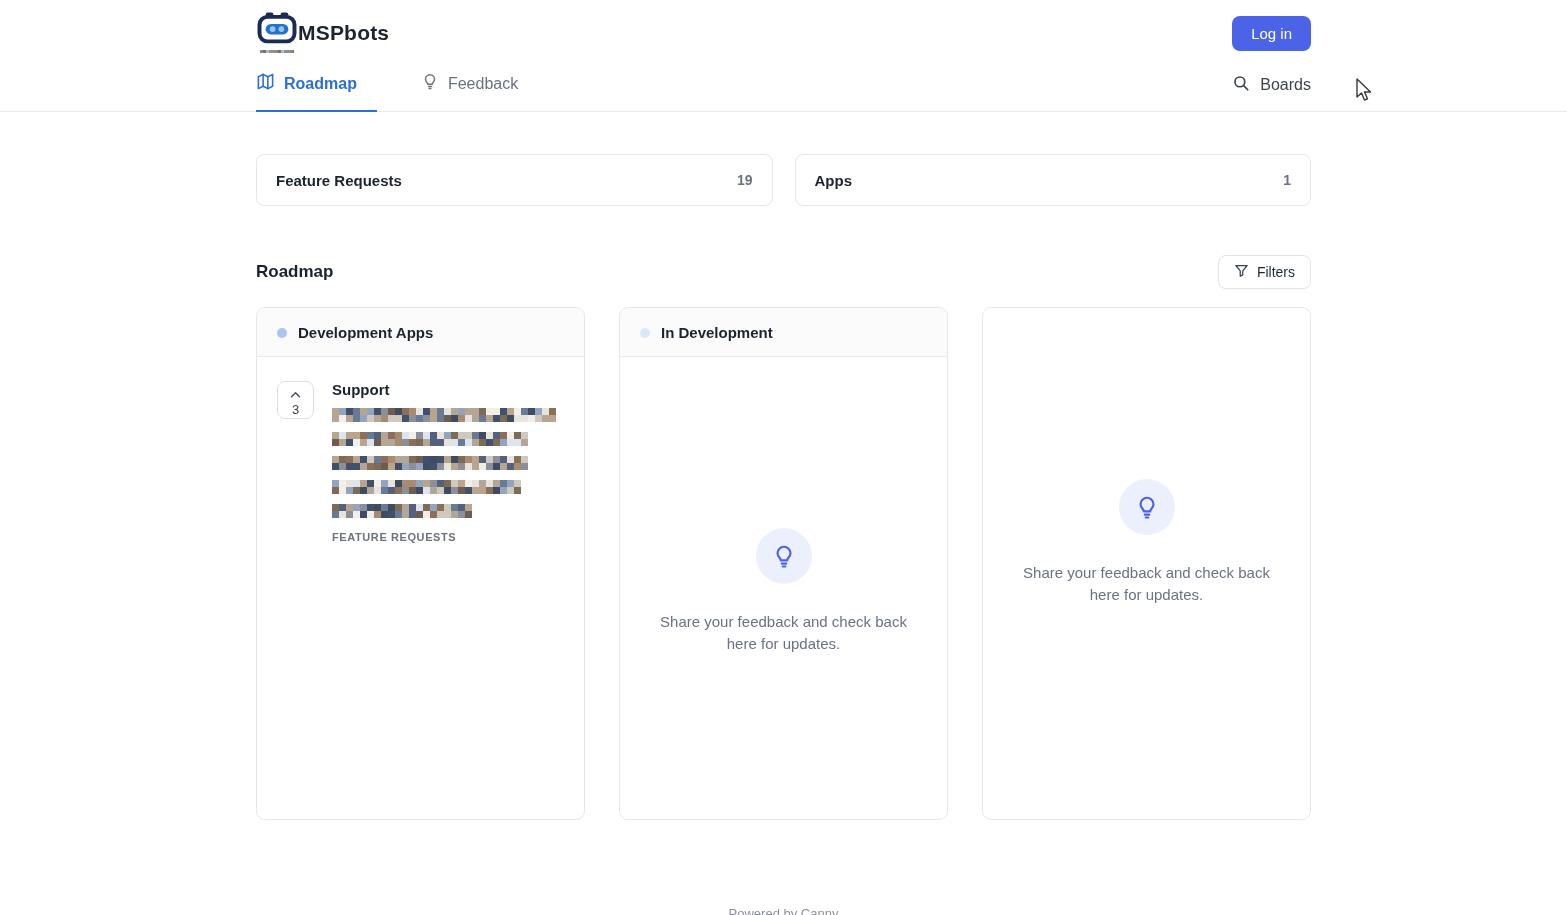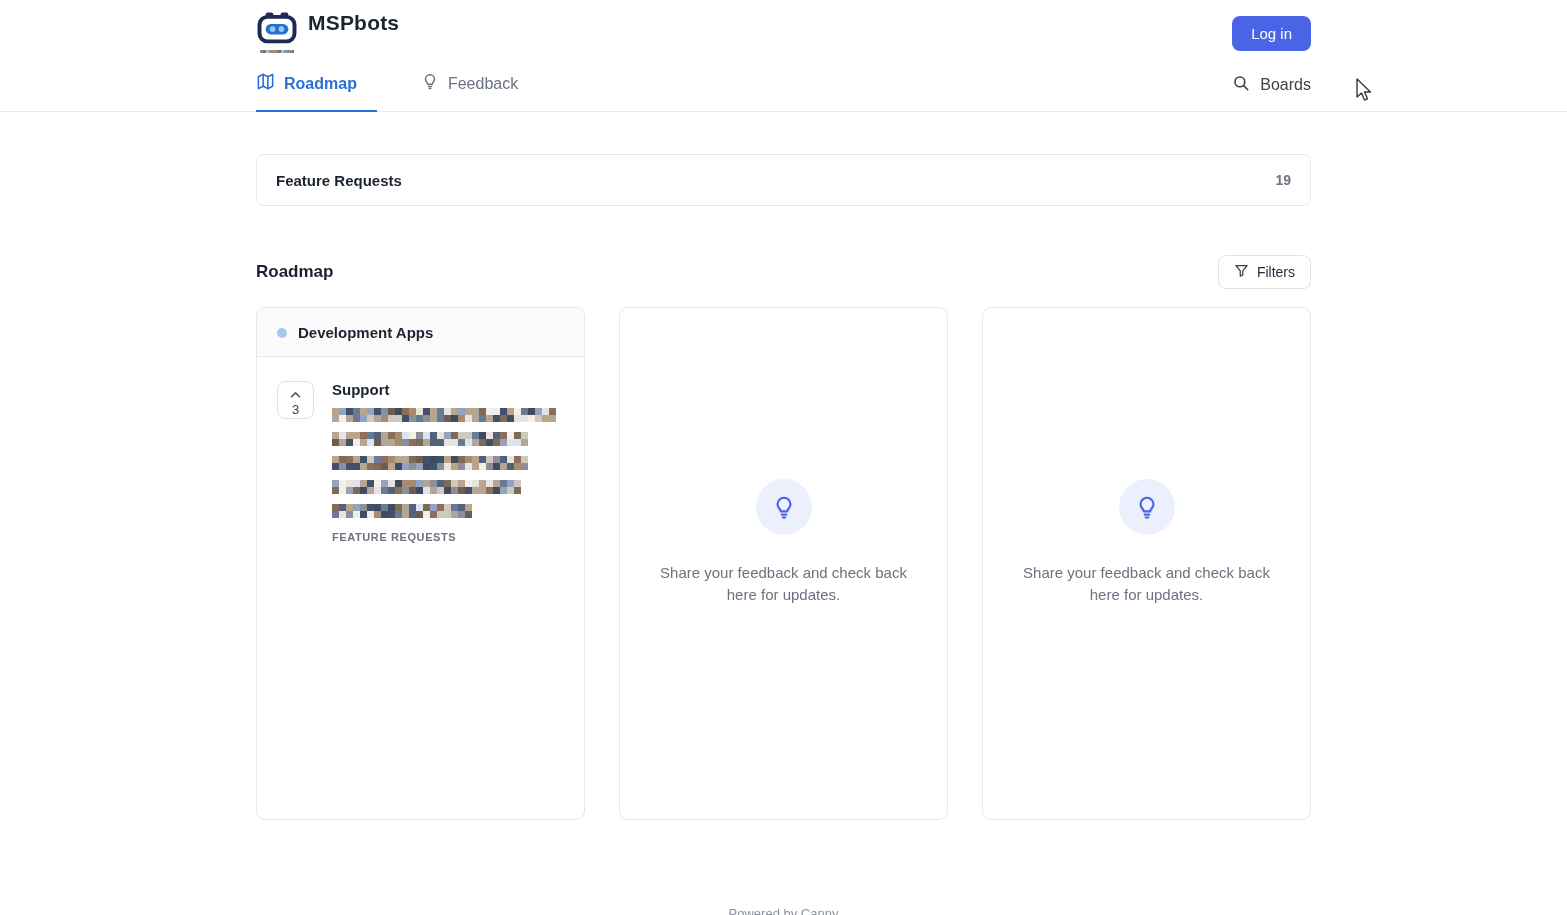--- a/index.html
+++ b/index.html
@@ -6,21 +6,21 @@
   html,body { width:1567px; height:915px; }
   body {
     font-family:"Liberation Sans", sans-serif;
     background:#ffffff; color:#1f2633;
     position:relative; overflow:hidden;
   }
   .container { width:1055px; margin:0 auto; }
 
   
   .header-top { height:66px; display:flex; align-items:center; }
-  .brand { display:flex; gap:10px; }
+  .brand { display:flex; align-items:center; }
   .brand-logo { width:42px; height:44px; display:flex; flex-direction:column; align-items:center; }
   .brand-logo .logo-sub { width:34px; height:3px; margin-top:1px;
     background:repeating-linear-gradient(90deg,#7b6a5a 0 3px,#41506b 3px 6px,#b3a697 6px 9px,#697a95 9px 12px,#8c6e59 12px 15px); opacity:.8; }
   .brand-name { font-size:21px; font-weight:700; color:#1c2430; letter-spacing:.2px; }
   .login-btn {
     margin-left:auto; background:#4a63e7; color:#fff; font-size:15px; font-weight:500;
     border:none; border-radius:8px; padding:9px 19px; cursor:pointer; font-family:inherit;
   }
 
   
@@ -137,20 +137,24 @@
     </div>
   </div>
 </div>
 
 <div class="container boards-section">
   <div class="boards-row">
     <div class="board-card">
       <span class="board-name">Feature Requests</span>
       <span class="board-count">19</span>
     </div>
+    <div class="board-card">
+      <span class="board-name">Apps</span>
+      <span class="board-count">1</span>
+    </div>
   </div>
 </div>
 
 <div class="container">
   <div class="roadmap-head">
     <div class="section-heading">Roadmap</div>
     <button class="filters-btn">
       <span>
         <svg width="15" height="15" viewBox="0 0 24 24" fill="none" stroke="#374151" stroke-width="2" stroke-linejoin="round">
           <path d="M3 4h18l-7 8.5V19l-4 2v-8.5z"></path>
@@ -457,20 +461,24 @@
               <span style="background: rgb(179, 166, 151);"></span>
               <span style="background: rgb(138, 143, 153);"></span>
               <span style="background: rgb(110, 93, 78);"></span>
             </div>
           <div class="post-board-label">FEATURE REQUESTS</div>
         </div>
       </div>
     </div>
 
     <div class="column">
+      <div class="column-header">
+        <span class="status-dot" style="background:#dbe7f8"></span>
+        <span class="column-title">In Development</span>
+      </div>
       <div class="empty-state">
         <div class="bulb-circle">
           <svg width="26" height="27" viewBox="0 0 24 24" fill="none" stroke="#4a63e7" stroke-width="2" stroke-linecap="round" stroke-linejoin="round">
             <path d="M12 3a6 6 0 0 1 6 6c0 2.2-1.2 3.5-2.2 4.6-.6.7-.8 1.2-.8 2h-6c0-.8-.2-1.3-.8-2C7.2 12.5 6 11.2 6 9a6 6 0 0 1 6-6z"></path>
             <path d="M10 18.6h4"></path>
               <path d="M10.8 21.2h2.4"></path>
           </svg>
         </div>
         <div class="empty-text">Share your feedback and check back here for updates.</div>
       </div>

